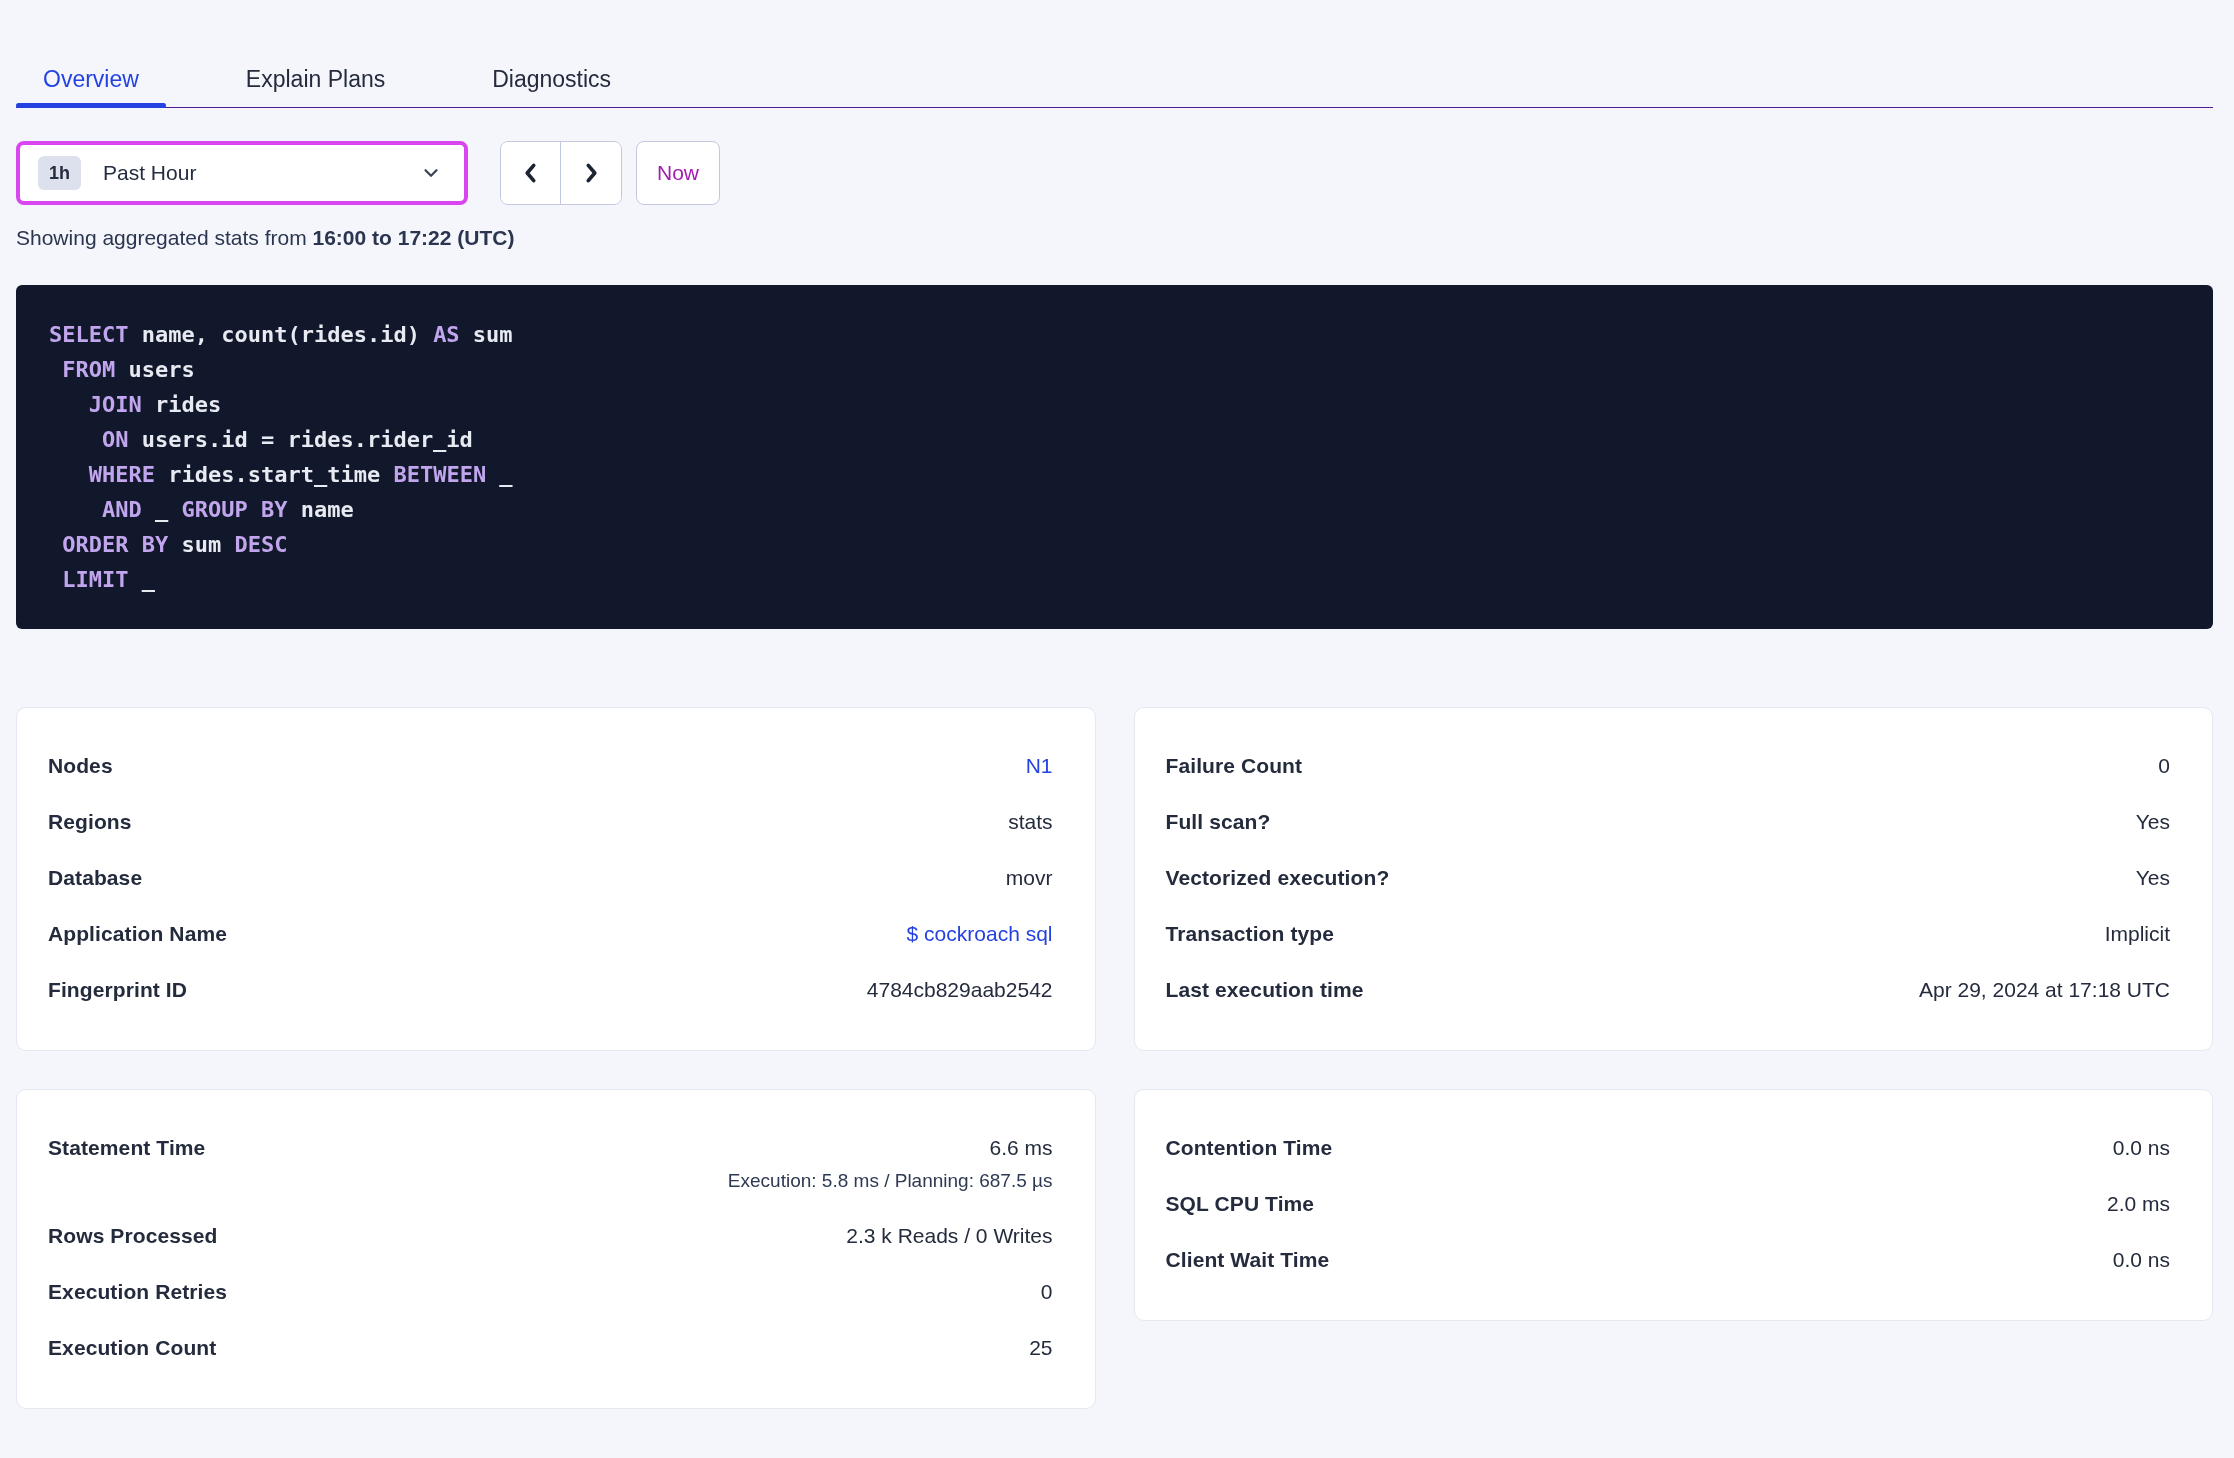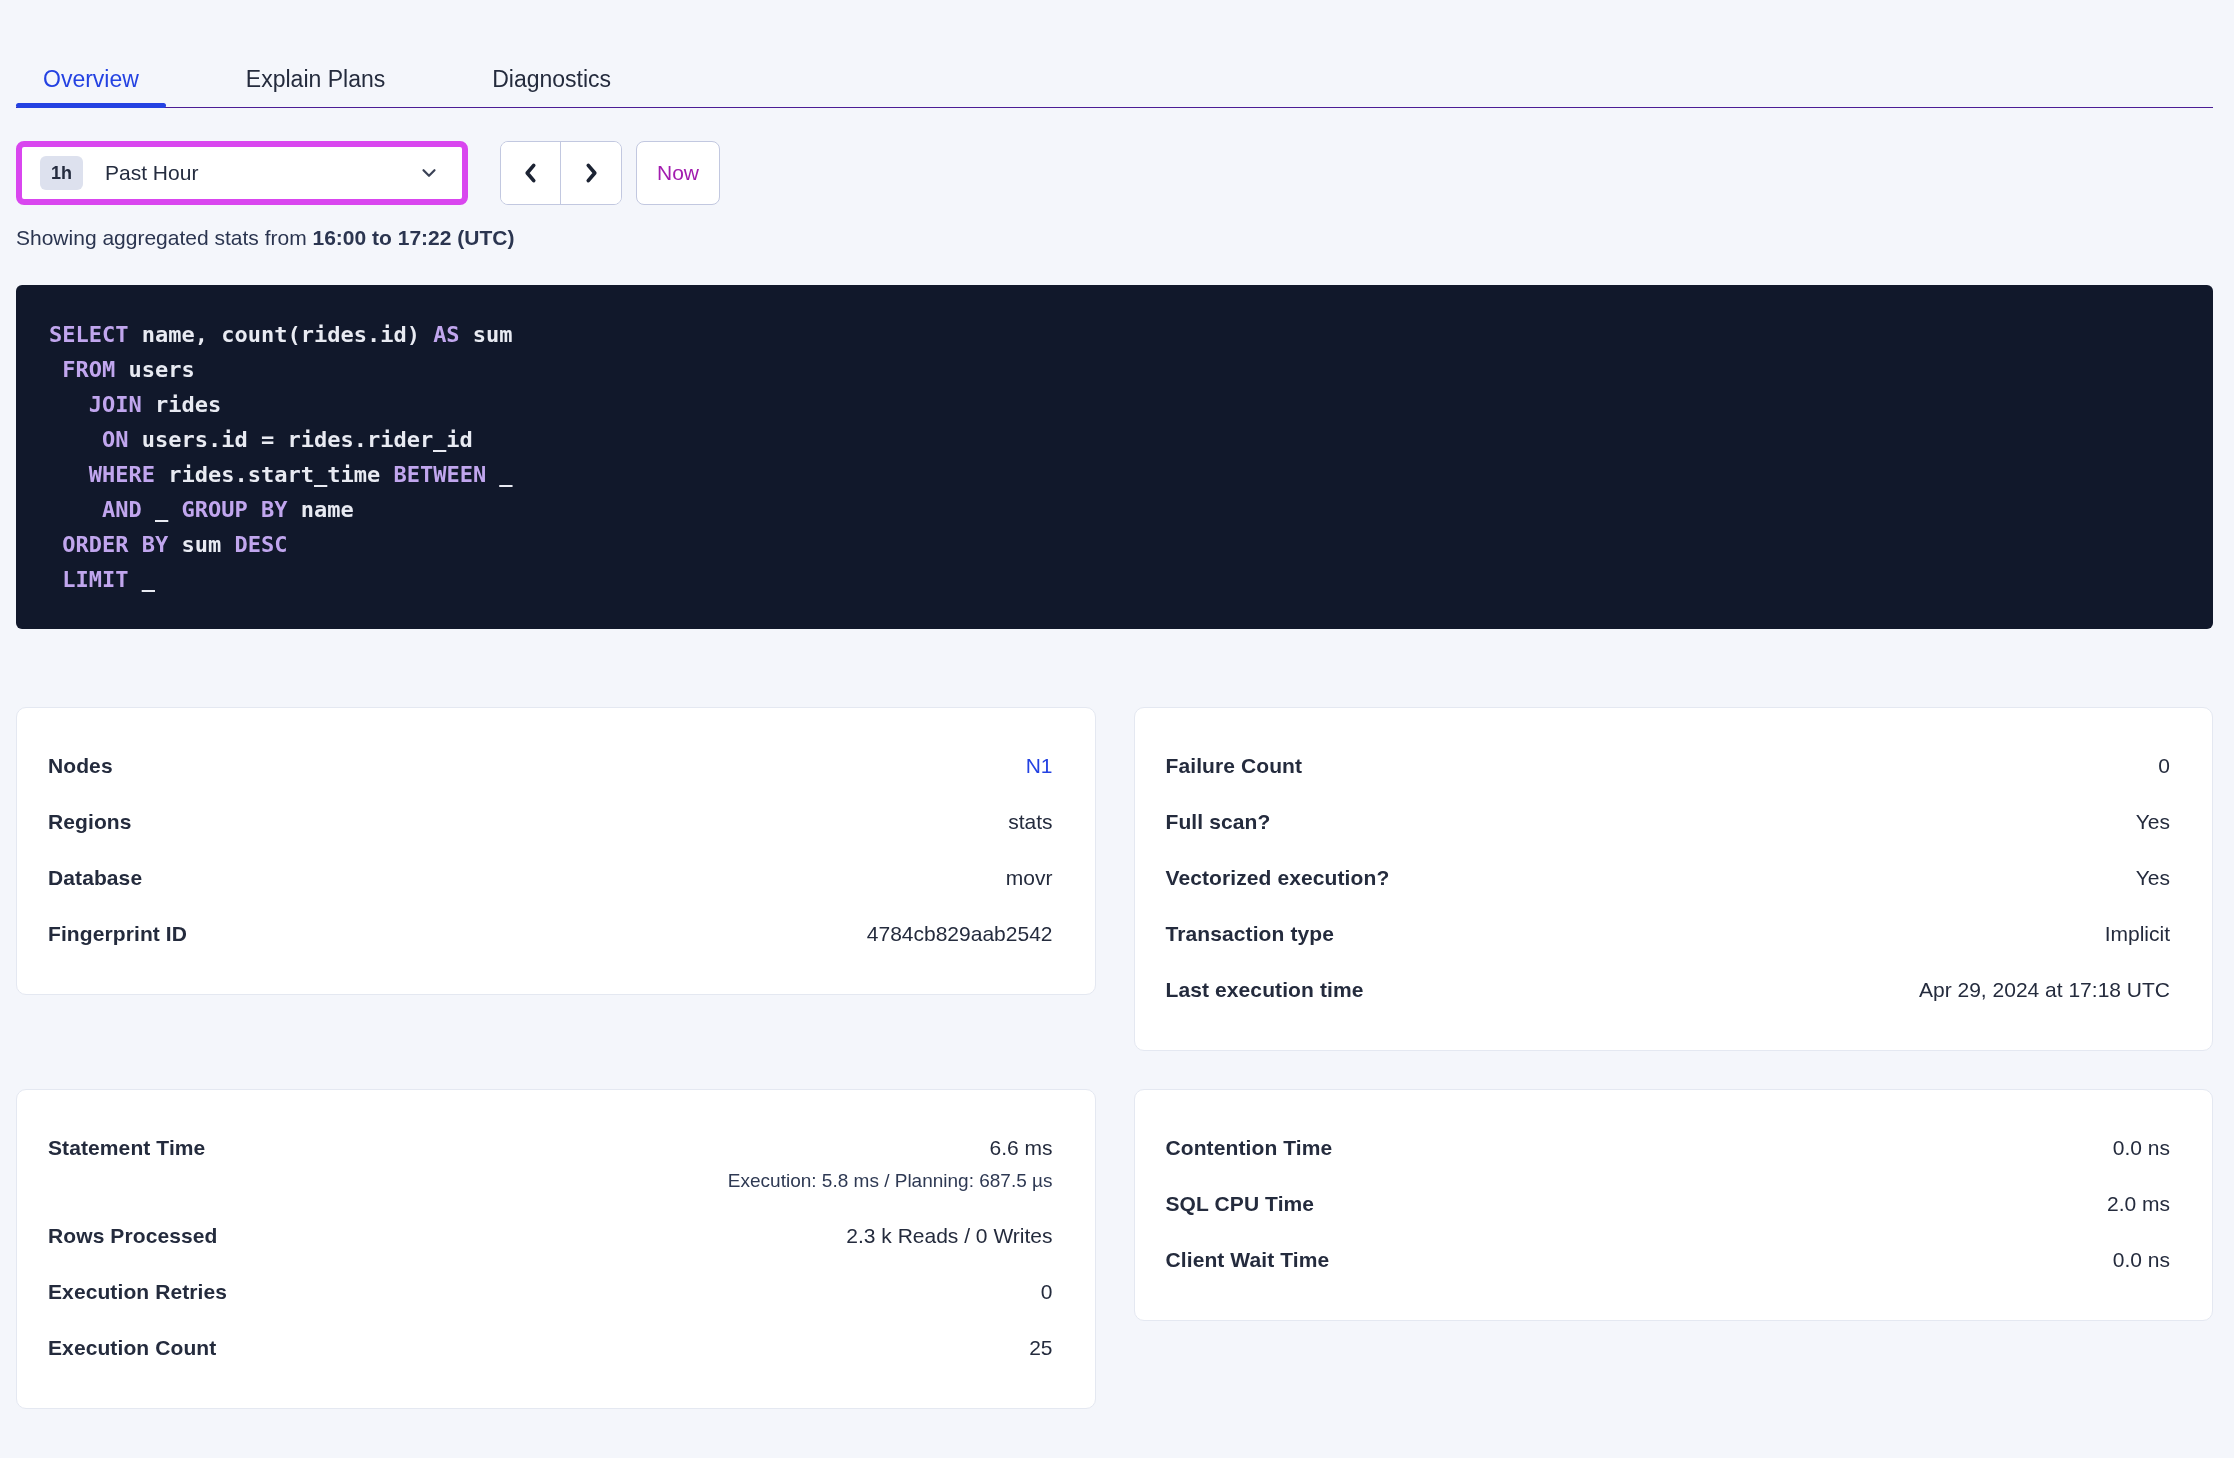--- a/index.html
+++ b/index.html
@@ -37,21 +37,21 @@
   .tab.active{color:#2442e2;}
   .tab.active::after{
     content:"";position:absolute;left:0;right:0;bottom:-1px;
     height:5px;background:#2442e2;border-radius:3px;
   }
   
   .controls{display:flex;align-items:stretch;margin-top:33px;height:64px;}
   .time-dropdown{
     display:flex;align-items:center;
     width:452px;height:64px;
-    background:#fff;border:6px solid #d946ef;border-radius:8px;
+    background:#fff;border:4px solid #d946ef;border-radius:8px;
     padding:0 22px 0 18px;
     font-family:inherit;font-size:21px;color:#242c3f;
     cursor:pointer;
   }
   .range-badge{
     background:#dde1ee;color:#242c3f;
     font-size:18px;font-weight:700;
     border-radius:6px;
     padding:8px 11px;
     margin-right:22px;
@@ -195,20 +195,26 @@
             <span class="kv-value">stats</span>
           </span>
         </div>
         <div class="kv-row">
           <span class="kv-label">Database</span>
           <span class="kv-right">
             <span class="kv-value">movr</span>
           </span>
         </div>
         <div class="kv-row">
+          <span class="kv-label">Application Name</span>
+          <span class="kv-right">
+            <span class="kv-value link">$ cockroach sql</span>
+          </span>
+        </div>
+        <div class="kv-row">
           <span class="kv-label">Fingerprint ID</span>
           <span class="kv-right">
             <span class="kv-value">4784cb829aab2542</span>
           </span>
         </div>
       </div>
     <div class="card">
         <div class="kv-row">
           <span class="kv-label">Failure Count</span>
           <span class="kv-right">

